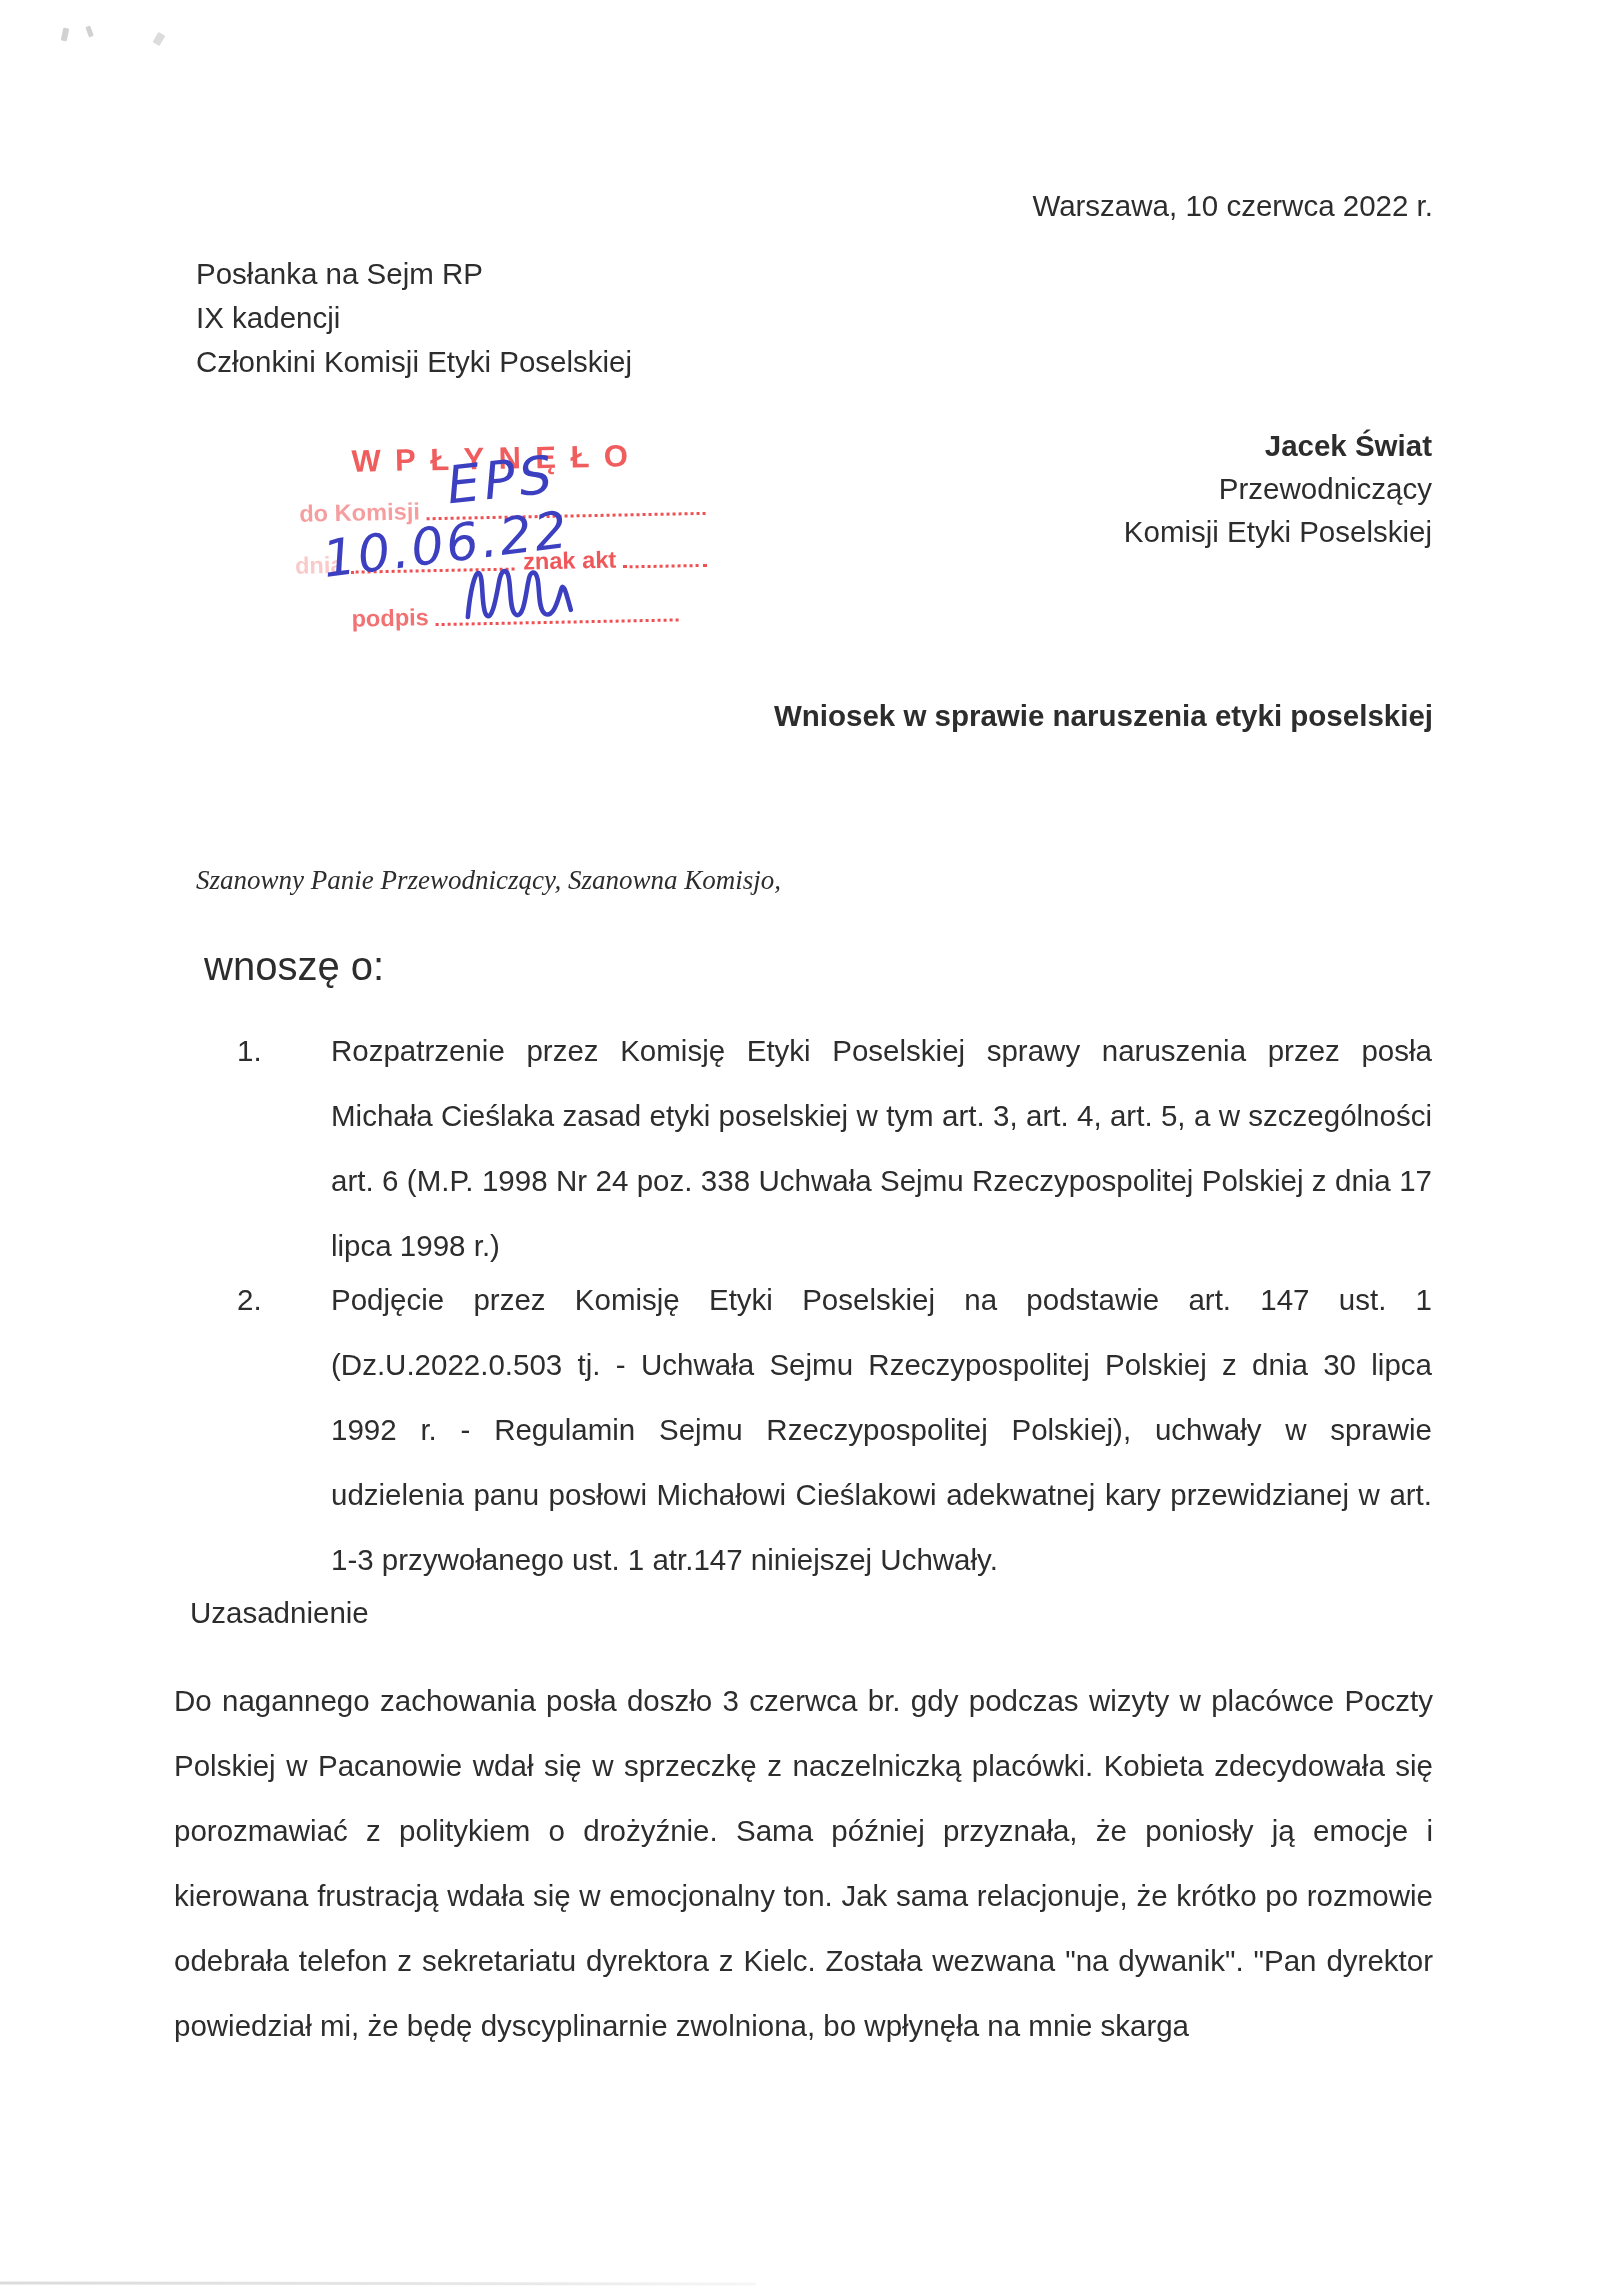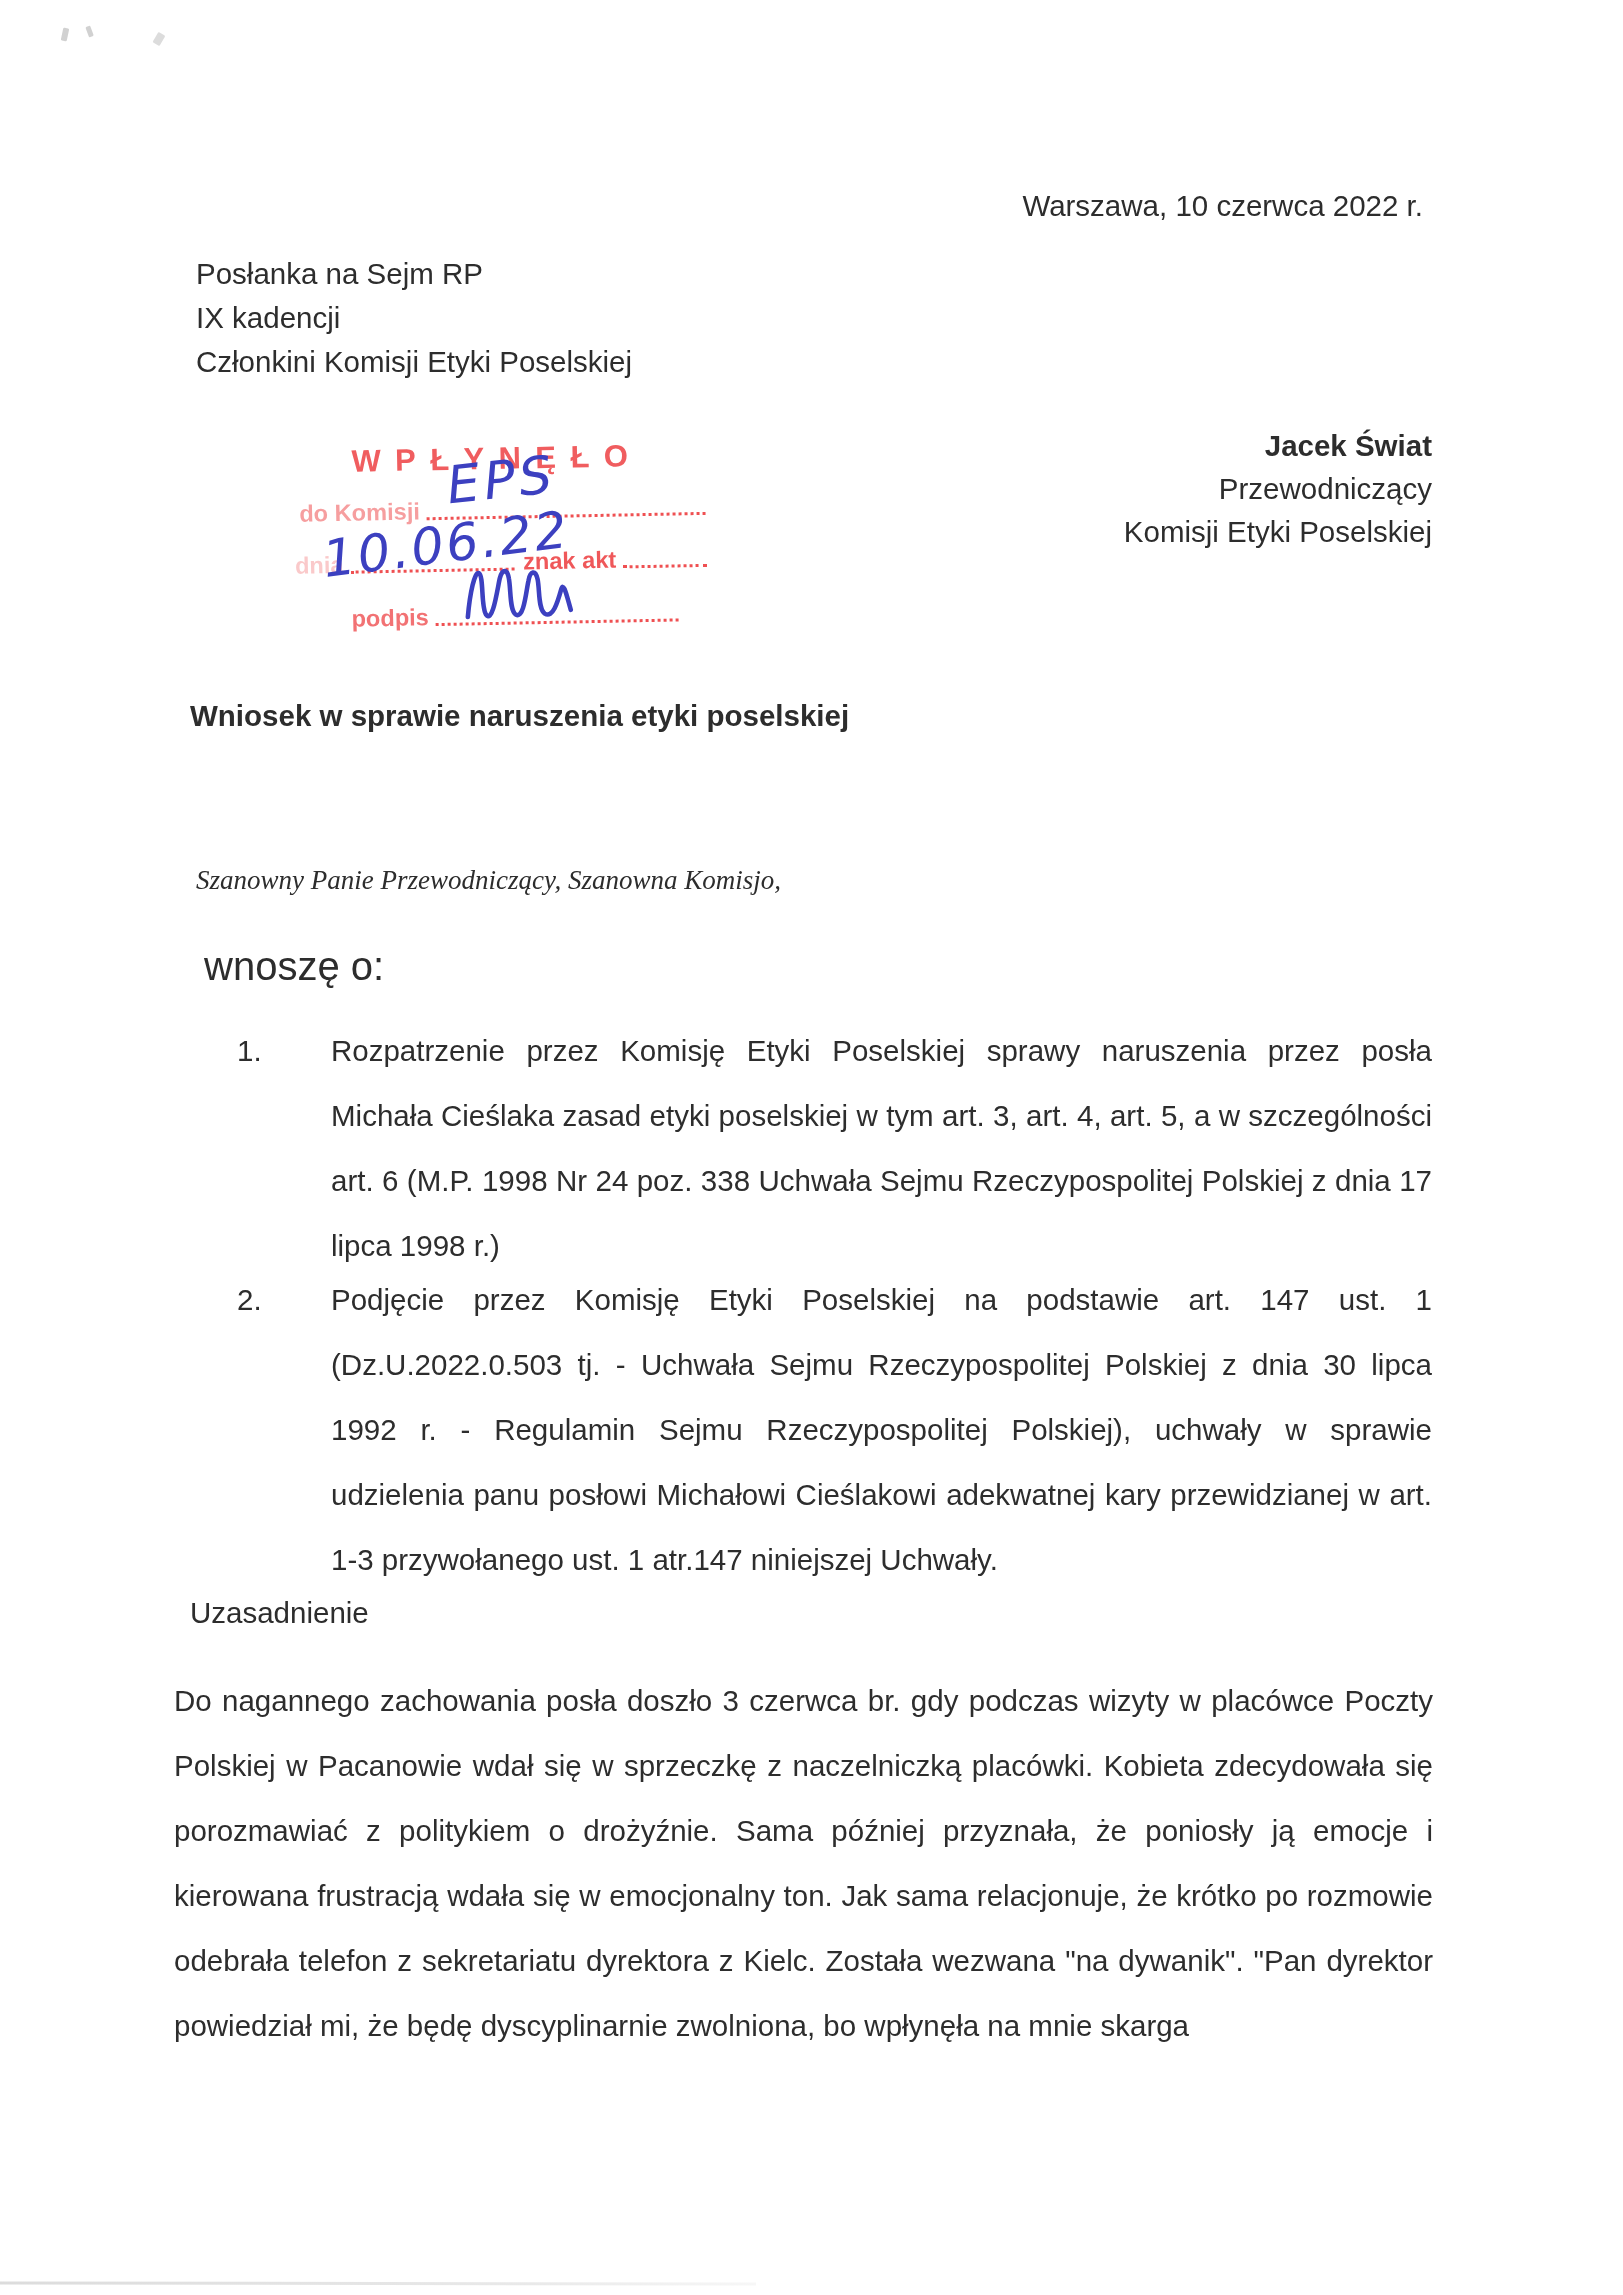--- a/index.html
+++ b/index.html
@@ -14,21 +14,21 @@
   .abs { position: absolute; }
 
   
   .speck { position: absolute; background: #9a9a9a; opacity: .45; border-radius: 1.3px; }
   .speck.s1 { left: 62px;  top: 27.5px; width: 5.9px;  height: 13px; transform: rotate(12deg); }
   .speck.s2 { left: 87px; top: 26px; width: 5.2px;  height: 10.5px; transform: rotate(-20deg); }
   .speck.s3 { left: 155px; top: 33px; width: 7.9px; height: 11.8px; transform: rotate(30deg); opacity:.35; }
   .scan-edge { position: absolute; left: 0; top: 2282px; width: 756px; height: 2.6px;
                background: linear-gradient(to right, #dcdcdc, #e9e9e9 70%, #f7f7f7); transform: rotate(0.08deg); }
 
-  .date-line { top: 189px; right: 200px; font-size: 29.5px; }
+  .date-line { top: 189px; right: 190px; font-size: 29.5px; }
 
   .sender { top: 252px; left: 196px; font-size: 29.5px; line-height: 44px; }
   .sender .name { font-weight: 700; }
 
   .recipient { top: 424px; right: 191px; text-align: right; font-size: 29.5px; line-height: 43px; margin-left: 38px; }
   .recipient .name { font-weight: 700; }
 
   
   .stamp { left: 288px; top: 437px; width: 511px; height: 203px;
            color: #ef5052; transform: rotate(-1.1deg); }
@@ -42,21 +42,21 @@
   .row3 { left: 62px;  top: 165px; width: 327px; }
   .lbl-dokomisji { opacity: .55; }
   .lbl-dnia { opacity: .3; }
   .lbl-znakakt { opacity: .95; margin-left: 9.2px; }
   .lbl-podpis { opacity: .8; }
   .hand { position: absolute; color: #3c40c0; font-style: italic; font-family: "DejaVu Sans", sans-serif; }
   .hand-eps  { left: 160px; top: 11.8px;  font-size: 52px; transform: rotate(-5deg); letter-spacing: 3.9px; }
   .hand-date { left: 34px;  top: 76px; font-size: 51px; transform: rotate(-6deg); letter-spacing: 2.6px; }
   .hand-sign { left: 164px; top: 113px; width: 137px; height: 92px; }
 
-  .doc-title { top: 699px; left: 190px; right: 190px; text-align: left;
+  .doc-title { top: 699px; left: 190px; right: 190px; text-align: right;
                font-weight: 700; font-size: 29.5px; }
 
   .salutation { top: 865px; left: 196px; font-size: 27px; font-style: italic;
                 font-family: Liberation Serif, serif; }
   .intro { top: 944px; left: 204px; font-size: 40px; }
 
   .list-item { display: flex; font-size: 29.5px; line-height: 65px; }
   .list-item .num { flex: 0 0 51px; }
   .list-item .txt { flex: 1 1 auto; text-align: justify; margin-left: 43px; }
   .item1 { top: 1018px; left: 237px; right: 191px; }

